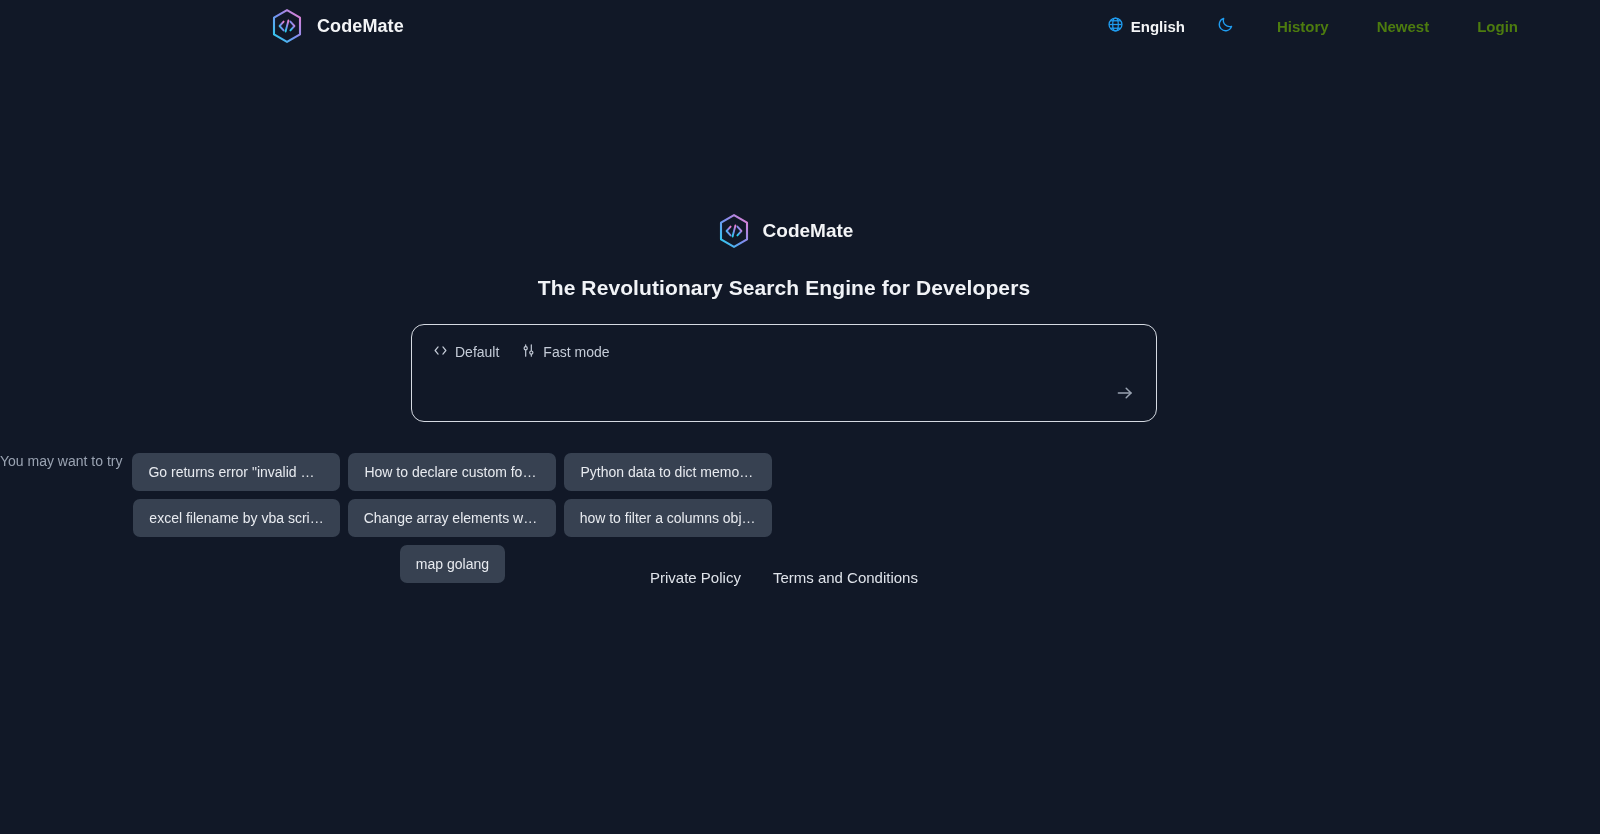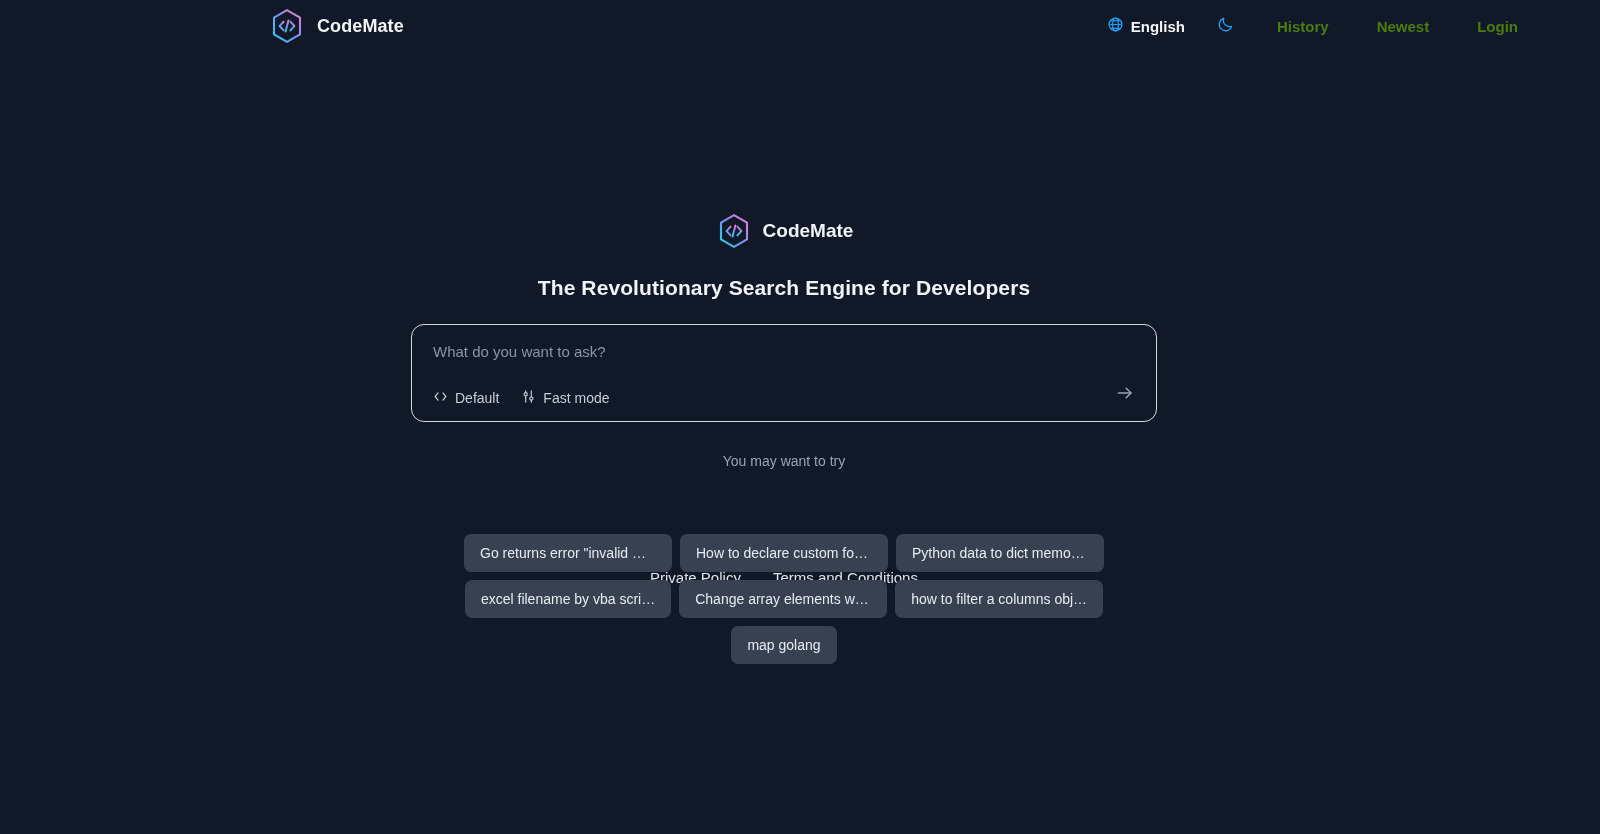--- a/index.html
+++ b/index.html
@@ -195,24 +195,22 @@
     display: flex;
     align-items: center;
     justify-content: center;
     cursor: pointer;
   }
 
   
   .suggestions {
     margin-top: 31px;
     display: flex;
-    flex-direction: column;
-    align-items: center;
+    flex-direction: row;
     width: 100%;
-    gap: 48px;
   }
 
   .suggest-label {
     font-size: 14px;
     color: #9aa3b2;
     margin-bottom: 17px;
   }
 
   .chips {
     display: flex;
@@ -330,21 +328,20 @@
             <path d="M20.4 13.4 L17.6 24.6" fill="none" stroke="url(#hexgrad2)" stroke-width="1.9" stroke-linecap="round"></path>
           </svg>
         </span>
         <span class="hero-name">CodeMate</span>
       </div>
 
       <h1 class="tagline">The Revolutionary Search Engine for Developers</h1>
 
       <div class="search-box">
 
-        <input class="search-input" type="text" placeholder="What do you want to ask?" style="">
 
         <div class="search-footer">
 
           <div class="mode-chip">
             <span>
               <svg width="15" height="13" viewBox="0 0 16 14" fill="none" stroke="#c5ccd8" stroke-width="1.3" stroke-linecap="round" stroke-linejoin="round">
                 <path d="M5.4 3.2 L2.2 7 L5.4 10.8"></path>
                 <path d="M10.6 3.2 L13.8 7 L10.6 10.8"></path>
               </svg>
             </span>

